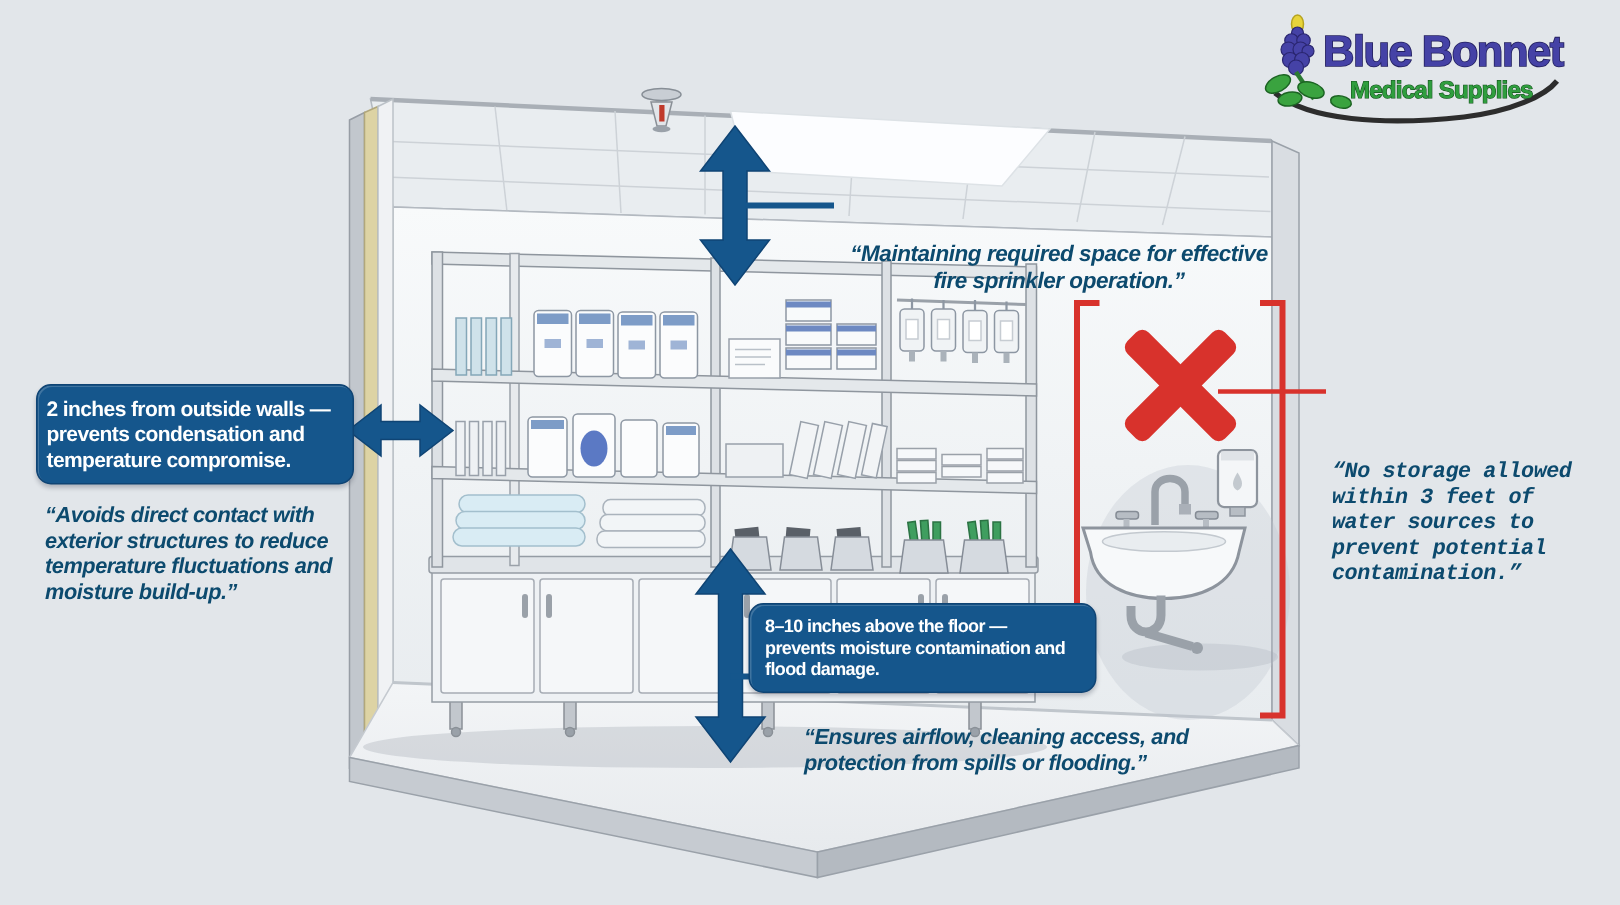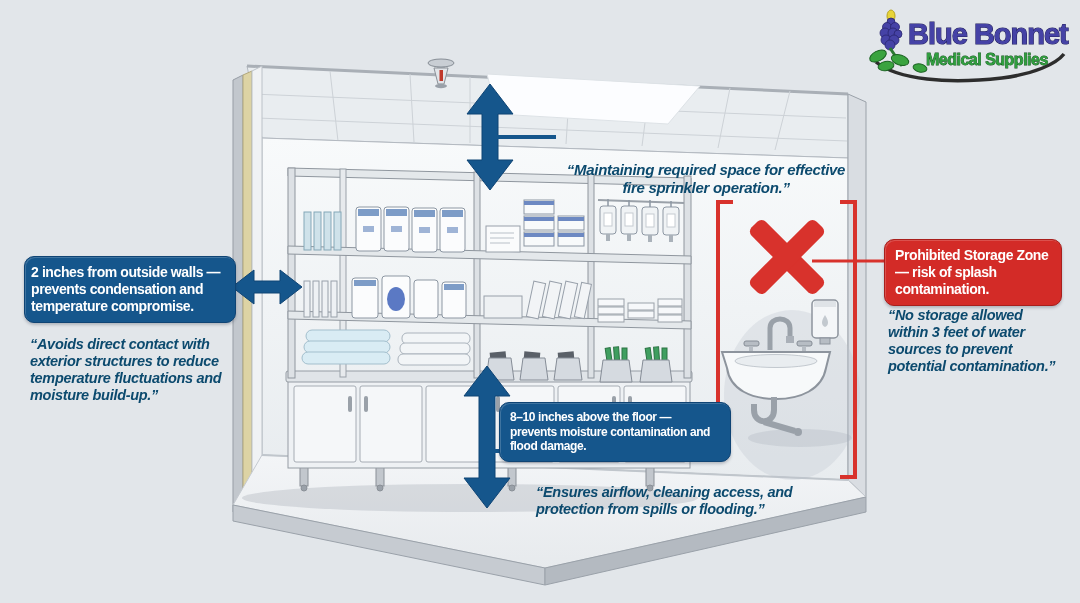--- a/index.html
+++ b/index.html
@@ -22,22 +22,22 @@
     position:absolute;color:#0c4a6e;font-style:italic;font-weight:700;
     z-index:4;letter-spacing:-0.3px;line-height:1.18;
   }
   #callout-ceiling{left:553px;top:113px;width:300px;padding:7px 10px;font-size:14px;line-height:1.24;text-align:center;}
   #quote-ceiling{left:560px;top:161px;width:292px;font-size:15px;text-align:center;}
   #callout-wall{left:24px;top:256px;width:212px;padding:7px 6px;font-size:14px;line-height:1.22;text-align:left;}
   #quote-wall{left:30px;top:336px;width:198px;font-size:14.5px;}
   #callout-floor{left:499px;top:402px;width:232px;padding:7px 10px;font-size:12px;line-height:1.22;}
   #quote-floor{left:536px;top:484px;width:272px;font-size:14.5px;}
   #callout-prohibited{left:884px;top:239px;width:178px;padding:7px 10px;font-size:14px;line-height:1.22;}
-  #quote-prohibited{left:888px;top:307px;width:178px;font-size:14.5px;}
-  #logo{position:absolute;left:862px;top:4px;width:212px;height:82px;z-index:6;}
+  #quote-prohibited{left:888px;top:307px;width:178px;font-size:14.5px;font-family:Liberation Mono, monospace;}
+  #logo{position:absolute;left:836px;top:4px;width:212px;height:82px;z-index:6;}
 </style>
 </head>
 <body>
 
 <div id="stage">
 
 <svg class="scene" width="1080" height="603" viewBox="0 0 1080 603">
   <defs>
     <linearGradient id="wallGrad" x1="0" y1="0" x2="0" y2="1">
       <stop offset="0" stop-color="#f8fafb"></stop>
@@ -313,21 +313,20 @@
 </svg>
 
 <div id="quote-ceiling" class="quote">“Maintaining required space for effective fire sprinkler operation.”</div>
 
 <div id="callout-wall" class="callout blue">2 inches from outside walls — prevents condensation and temperature compromise.</div>
 <div id="quote-wall" class="quote">“Avoids direct contact with exterior structures to reduce temperature fluctuations and moisture build-up.”</div>
 
 <div id="callout-floor" class="callout blue">8–10 inches above the floor — prevents moisture contamination and flood damage.</div>
 <div id="quote-floor" class="quote">“Ensures airflow, cleaning access, and protection from spills or flooding.”</div>
 
-<div id="callout-prohibited" class="callout red">Prohibited Storage Zone — risk of splash contamination.</div>
 <div id="quote-prohibited" class="quote">“No storage allowed within 3 feet of water sources to prevent potential contamination.”</div>
 
 <div id="logo">
   <svg width="212" height="82" viewBox="0 0 212 82">
     <g>
       <path d="M14,58 C36,76 86,80 140,74 C172,70 194,60 202,50" stroke="#2d2d2d" stroke-width="3.5" fill="none"></path>
       <path d="M14,58 C10,52 14,48 18,50" stroke="#2d2d2d" stroke-width="3" fill="none"></path>
     </g>
     <g>
       <ellipse cx="29" cy="12" rx="4" ry="6" fill="#e8d43a" stroke="#b6a31f"></ellipse>

